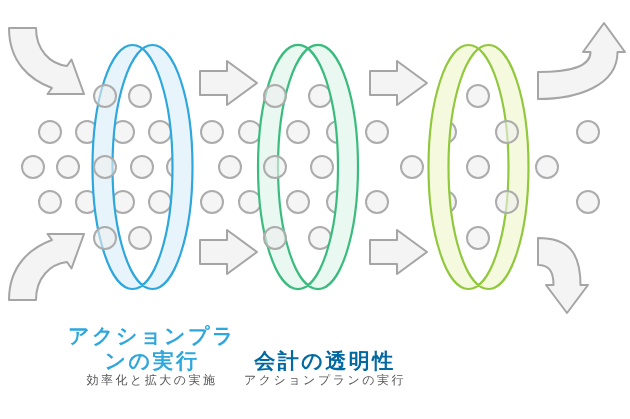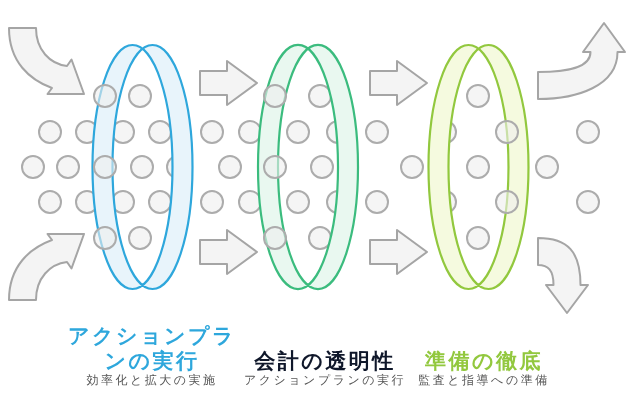--- a/index.html
+++ b/index.html
@@ -14,21 +14,21 @@
   .dot{fill:rgba(238,238,238,0.6);stroke:#ACACAC;stroke-width:2;}
   .ring{stroke-width:2.2;}
   .ring.rb{fill:#E8F4FB;stroke:#2EA7DC;}
   .ring.rg{fill:#E9F8F0;stroke:#3BBC7E;}
   .ring.rl{fill:#F5FADF;stroke:#92C83E;}
   .arr{fill:#F4F4F4;stroke:#A5A5A5;stroke-width:2;stroke-linejoin:round;}
   .label-block{position:absolute;top:318px;width:180px;}
   .title-box{height:56px;display:flex;align-items:flex-end;justify-content:center;}
   .title{font-size:21px;font-weight:bold;letter-spacing:2.5px;line-height:1.19;text-align:center;}
   .t0{color:#2EA7DC;}
-  .t1{color:#0f172a;}
+  .t1{color:#0369a1;}
   .t2{color:#92C83E;}
   .subtitle{margin-top:0;font-size:12px;letter-spacing:2.5px;line-height:1.15;color:#575757;text-align:center;}
 </style>
 </head>
 <body>
 
 <div class="canvas">
 
   <svg width="630" height="419" viewBox="0 0 630 419">
 
@@ -106,20 +106,14 @@
     <div class="subtitle">効率化と拡大の実施</div>
   </div>
 
   <div class="label-block" style="left:235px;">
     <div class="title-box">
       <div class="title t1">会計の透明性</div>
     </div>
     <div class="subtitle">アクションプランの実行</div>
   </div>
 
-  <div class="label-block" style="left:394px;">
-    <div class="title-box">
-      <div class="title t2">準備の徹底</div>
-    </div>
-    <div class="subtitle">監査と指導への準備</div>
-  </div>
 
 </div>
 
 </body></html>

